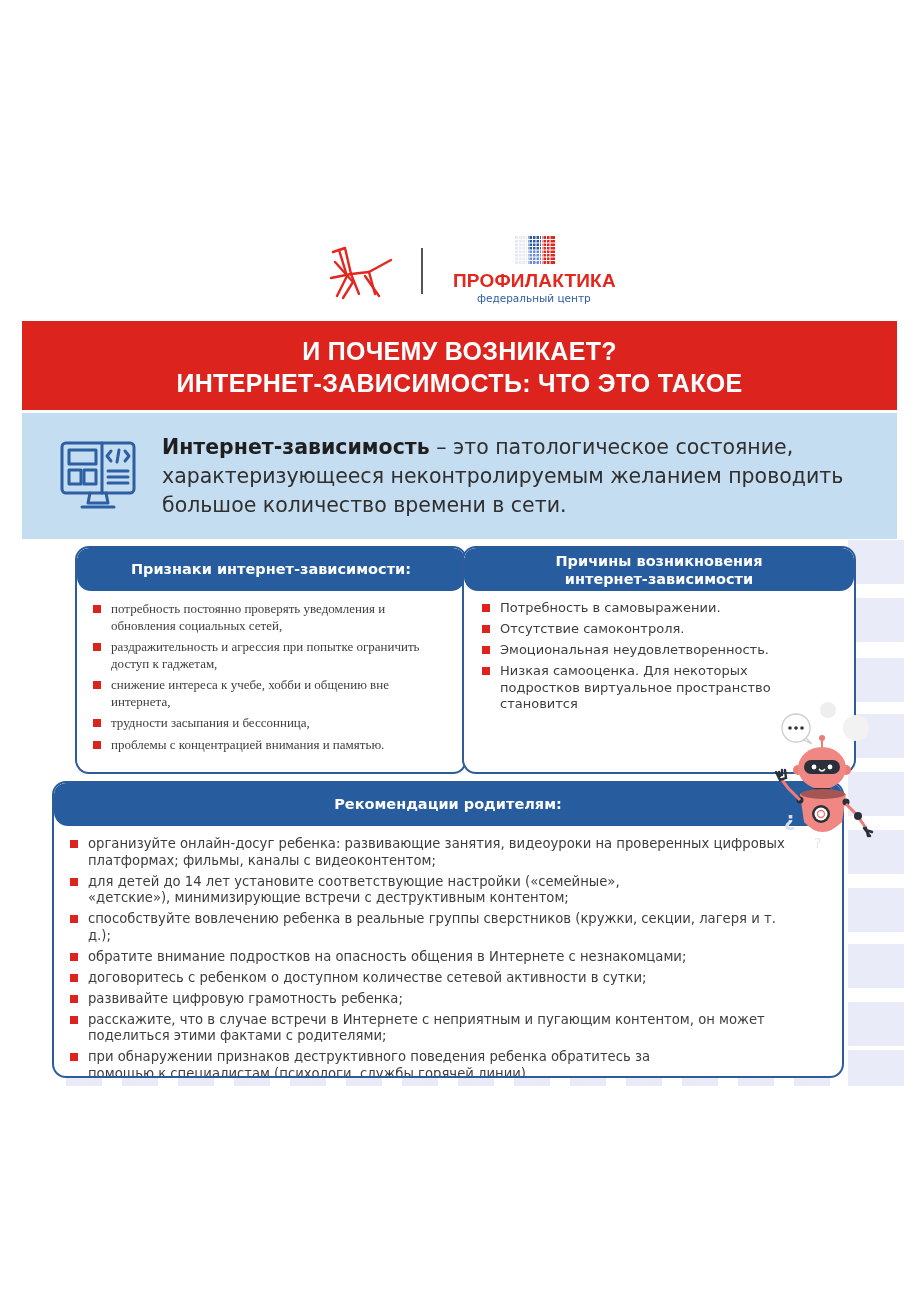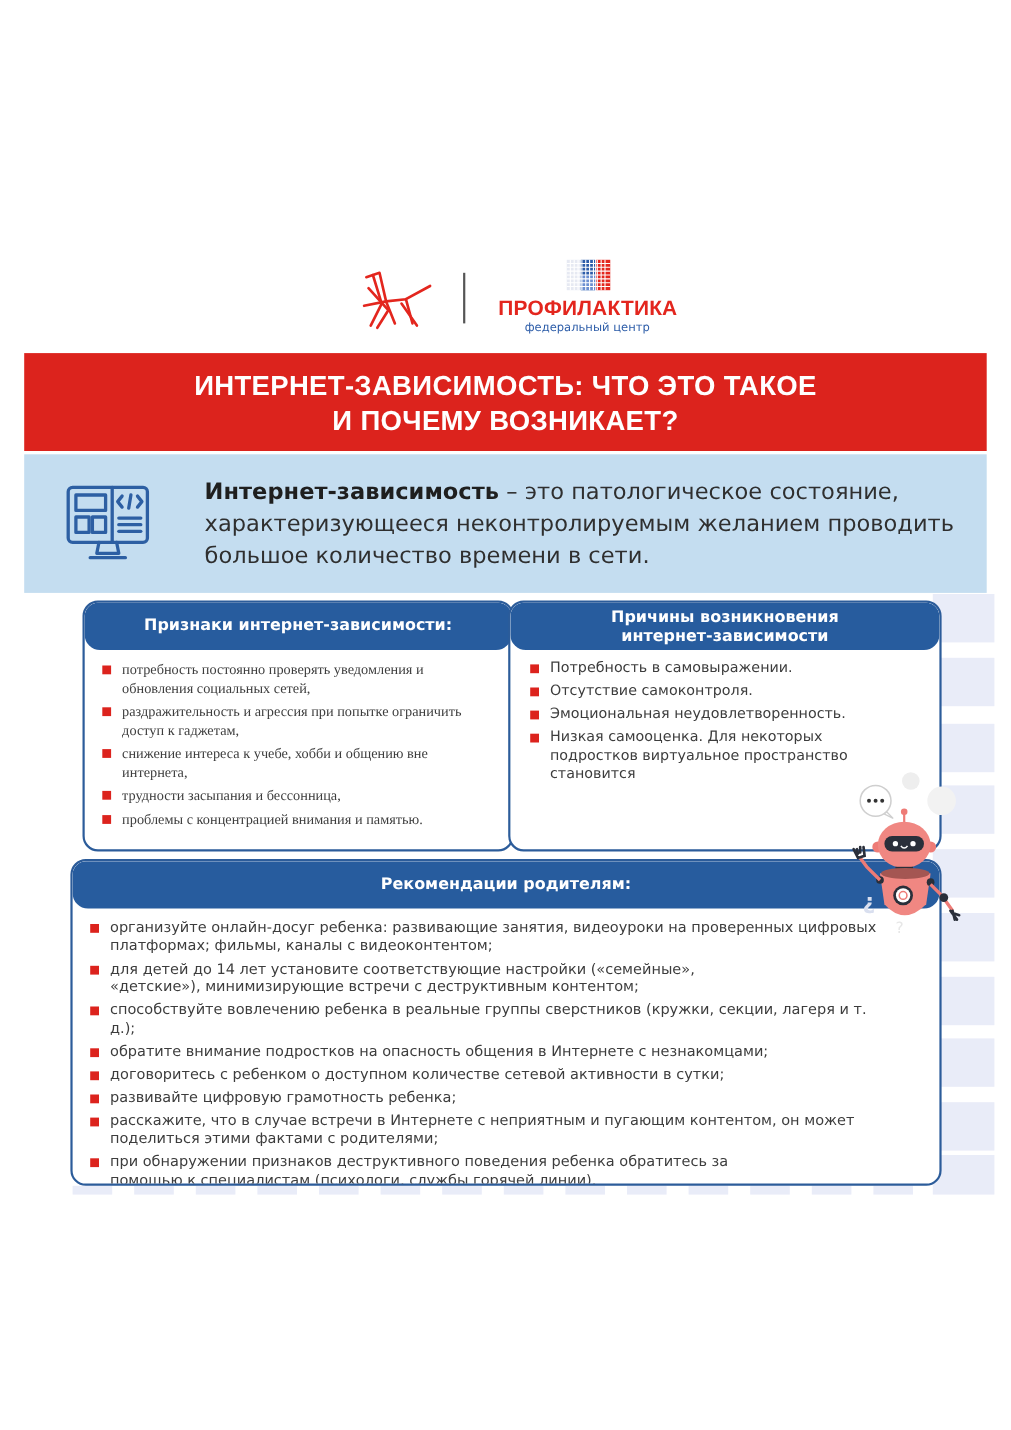--- a/index.html
+++ b/index.html
@@ -19,41 +19,41 @@
   .logo-grid { position: absolute; left: 500px; top: 4px; width: 40px; height: 28px; }
   .logo-title { position: absolute; left: 438px; top: 38px; font-family: "Liberation Sans", sans-serif; font-weight: bold; font-size: 19px; color: #e3261e; letter-spacing: 0.2px; }
   .logo-sub { position: absolute; left: 462px; top: 60px; font-size: 10.5px; color: #2c5ca8; }
 
   
   .banner { position: absolute; left: 22px; top: 321px; width: 875px; height: 89px; background: #dc231d; color: #fff; text-align: center; font-family: "Liberation Sans", sans-serif; font-weight: bold; font-size: 25px; line-height: 32px; padding-top: 14px; letter-spacing: 0.3px; }
 
   
   .defn { position: absolute; left: 22px; top: 413px; width: 875px; height: 126px; background: #c4ddf0; }
   .defn-icon { position: absolute; left: 36px; top: 22px; width: 80px; height: 80px; }
-  .defn-text { position: absolute; left: 164px; top: 20px; width: 700px; font-size: 20.5px; line-height: 29px; color: #2f2f2f; }
+  .defn-text { position: absolute; left: 140px; top: 20px; width: 700px; font-size: 20.5px; line-height: 29px; color: #2f2f2f; }
   .defn-text b { color: #1f1f1f; }
 
   
   .card { position: absolute; border: 2px solid #2c5c9a; border-radius: 14px; background: #fff; overflow: hidden; }
   .card-head { background: #275c9e; color: #fff; font-weight: bold; text-align: center; border-radius: 12px 12px 14px 14px; }
   .card-list { list-style: none; }
   .card-list li { position: relative; font-size: 13px; line-height: 16.5px; color: #3d3d3d; }
   .card-list li::before { content: ""; position: absolute; left: -18px; top: 4px; width: 8px; height: 8px; background: #dc231d; }
 
   .card-signs { left: 75px; top: 546px; width: 392px; height: 228px; }
   .card-signs .card-head { height: 43px; line-height: 43px; font-size: 14.5px; }
   .card-signs .card-list { padding: 10px 23px 0 34px; font-family: Liberation Serif, serif; }
   .card-signs .card-list li { margin-bottom: 5px; }
 
   .card-causes { left: 462px; top: 546px; width: 394px; height: 228px; }
   .card-causes .card-head { height: 43px; font-size: 14.5px; line-height: 18px; padding-top: 4px; }
   .card-causes .card-list { padding: 9px 8px 0 36px; }
   .card-causes .card-list li { margin-bottom: 4.5px; }
 
-  .card-recs { left: 64px; top: 781px; width: 792px; height: 297px; }
+  .card-recs { left: 52px; top: 781px; width: 792px; height: 297px; }
   .card-recs .card-head { height: 43px; line-height: 42px; font-size: 14.5px; }
   .card-recs .card-list { padding: 10px 8px 0 34px; }
   .card-recs .card-list li { margin-bottom: 4.5px; font-size: 13.2px; }
 
   
   .robot { position: absolute; left: 770px; top: 700px; width: 130px; height: 150px; }
 </style>
 </head>
 <body>
 
@@ -124,22 +124,22 @@
         <line x1="28" y1="0" x2="28" y2="28"></line>
       <line x1="31.5" y1="0" x2="31.5" y2="28"></line>
         <line x1="35" y1="0" x2="35" y2="28"></line>
     </g>
   </svg>
   <div class="logo-title">ПРОФИЛАКТИКА</div>
   <div class="logo-sub">федеральный центр</div>
 </div>
 
 <div class="banner">
+  <div>И ПОЧЕМУ ВОЗНИКАЕТ?</div>
   <div>ИНТЕРНЕТ-ЗАВИСИМОСТЬ: ЧТО ЭТО ТАКОЕ</div>
-  <div>И ПОЧЕМУ ВОЗНИКАЕТ?</div>
 </div>
 
 <div class="defn">
   <svg class="defn-icon" viewBox="0 0 80 80">
     <g fill="none" stroke="#2d5fa3" stroke-width="3" stroke-linejoin="round" stroke-linecap="round">
       <rect x="4" y="8" width="72" height="50" rx="4"></rect>
       <line x1="44" y1="8" x2="44" y2="58"></line>
       <rect x="11" y="15" width="27" height="14"></rect>
       <rect x="11" y="35" width="12" height="14"></rect>
       <rect x="26" y="35" width="12" height="14"></rect>

